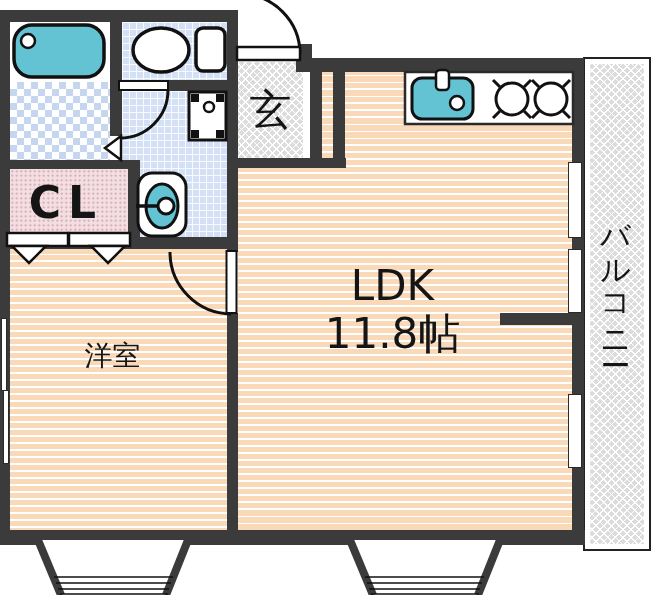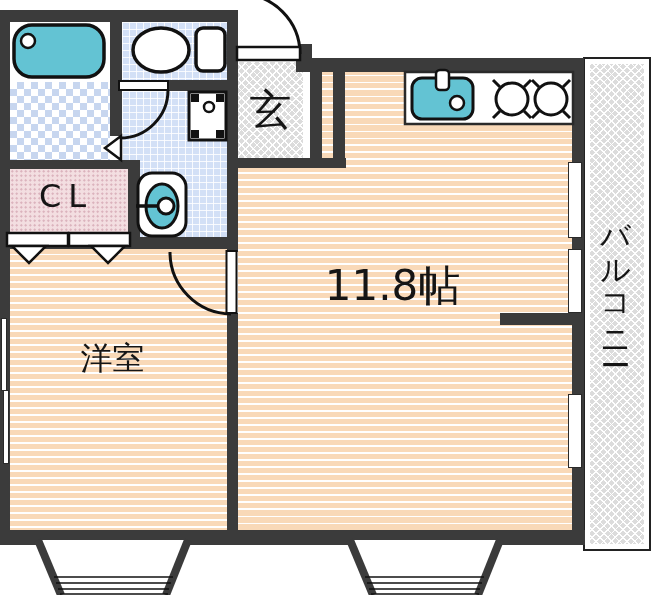--- a/index.html
+++ b/index.html
@@ -21,22 +21,22 @@
                       repeating-linear-gradient(135deg,#fff 0,#fff 1.3px,transparent 1.3px,transparent 5.5px);}
   .floor-dots{background-color:#f3dee1;
      background-image:radial-gradient(#d9afba 1.1px,transparent 1.1px);
      background-size:4.5px 4.5px;}
   .wall{background:#3b3b3b;}
   .win{background:#fff;border:1.5px solid #2a2a2a;box-sizing:border-box;}
   .white{background:#fff;}
   
   .label{position:absolute;color:#151515;line-height:1.15;}
   .lbl-genkan{left:238px;top:86px;width:65px;text-align:center;font-size:42px;font-weight:500;}
-  .lbl-cl{left:10px;top:178px;width:112px;text-align:center;font-size:32px;letter-spacing:7px;font-weight:400;}
-  .lbl-youshitsu{left:30px;top:340px;width:165px;text-align:center;font-size:32px;font-weight:500;}
+  .lbl-cl{left:10px;top:178px;width:112px;text-align:center;font-size:44px;letter-spacing:7px;font-weight:700;}
+  .lbl-youshitsu{left:30px;top:340px;width:165px;text-align:center;font-size:28px;font-weight:500;}
   .lbl-ldk{left:305px;top:262px;width:175px;text-align:center;font-size:42px;font-weight:500;}
   .lbl-balcony{left:598px;top:202px;height:210px;font-size:30px;font-weight:500;
      writing-mode:vertical-rl;letter-spacing:3px;}
   svg{position:absolute;left:0;top:0;}
 </style>
 </head>
 <body>
 
 <div class="plan">
 
@@ -167,17 +167,18 @@
       </g>
     </g>
   </svg>
 
   <div class="label lbl-genkan">玄</div>
   <div class="label lbl-cl">CL</div>
   <div class="label lbl-youshitsu">
     <div>洋室</div>
   </div>
   <div class="label lbl-ldk">
+    <div>LDK</div>
     <div>11.8帖</div>
   </div>
   <div class="label lbl-balcony">バルコニー</div>
 
 </div>
 
 </body></html>

